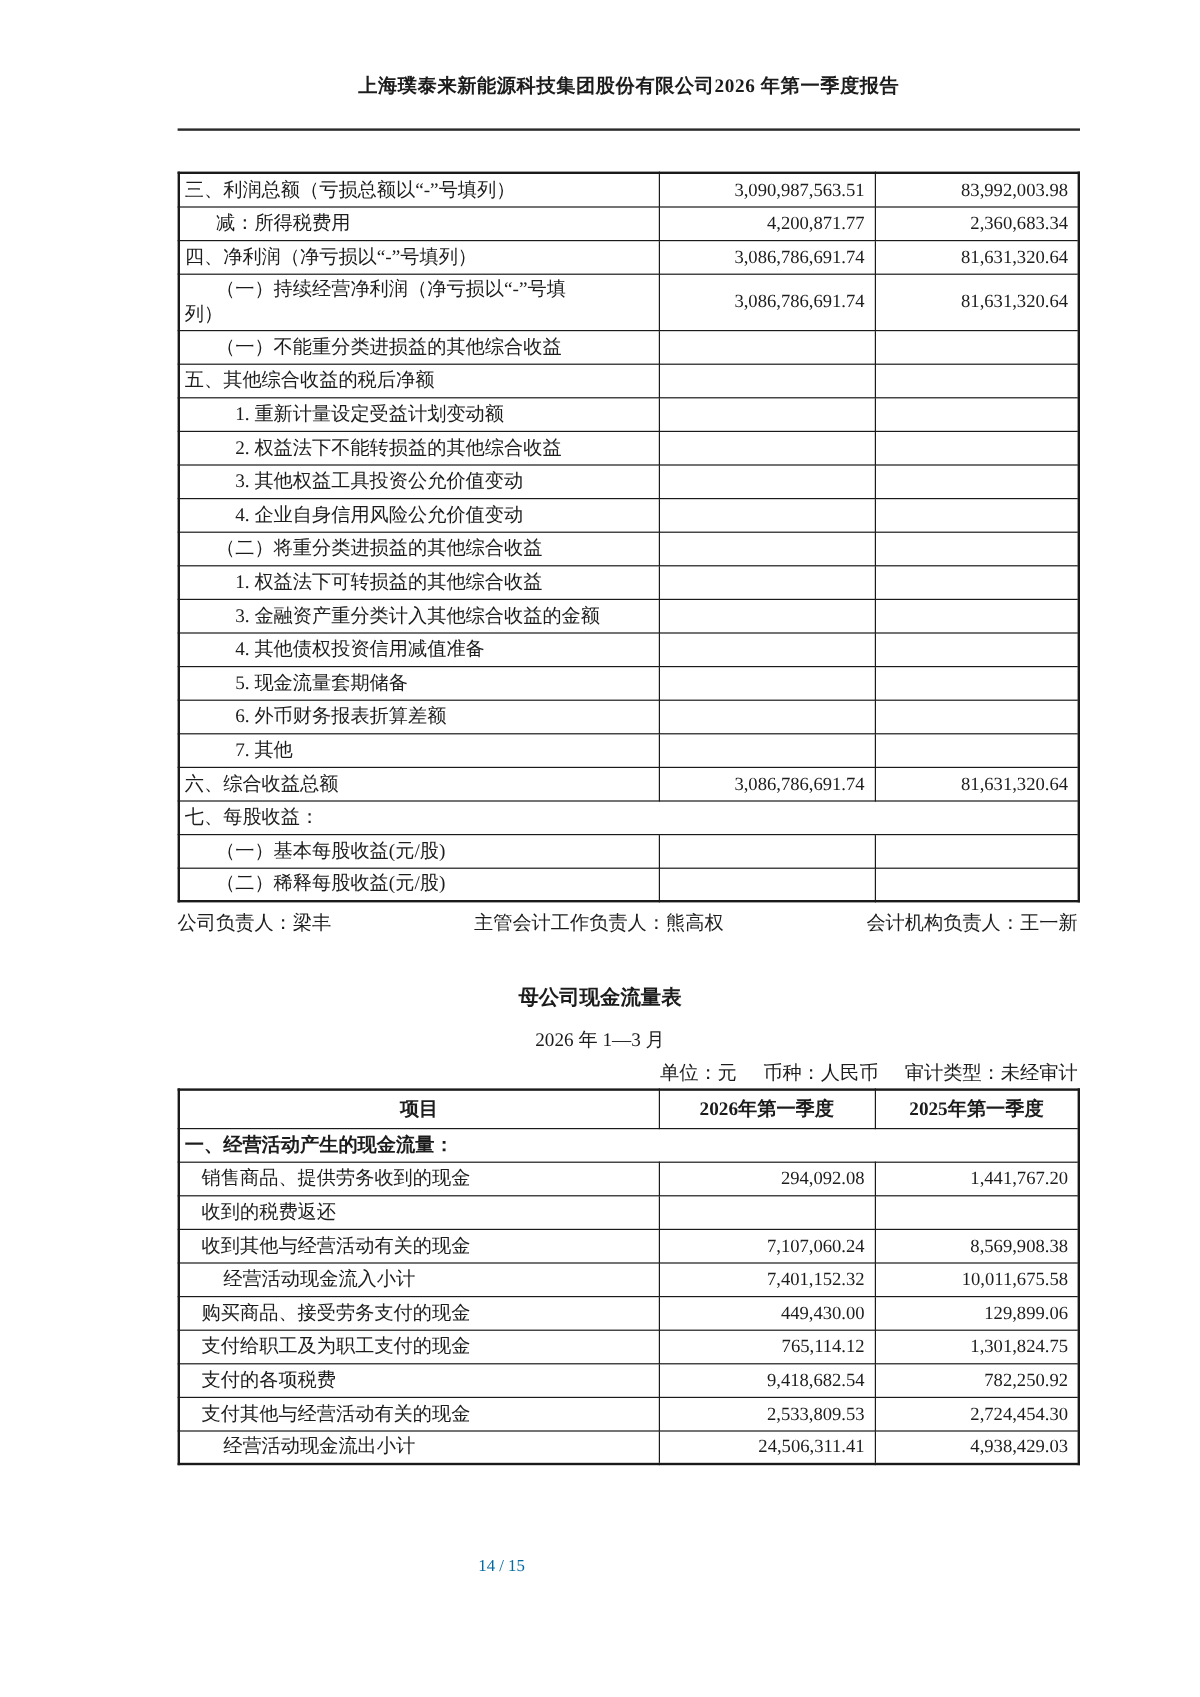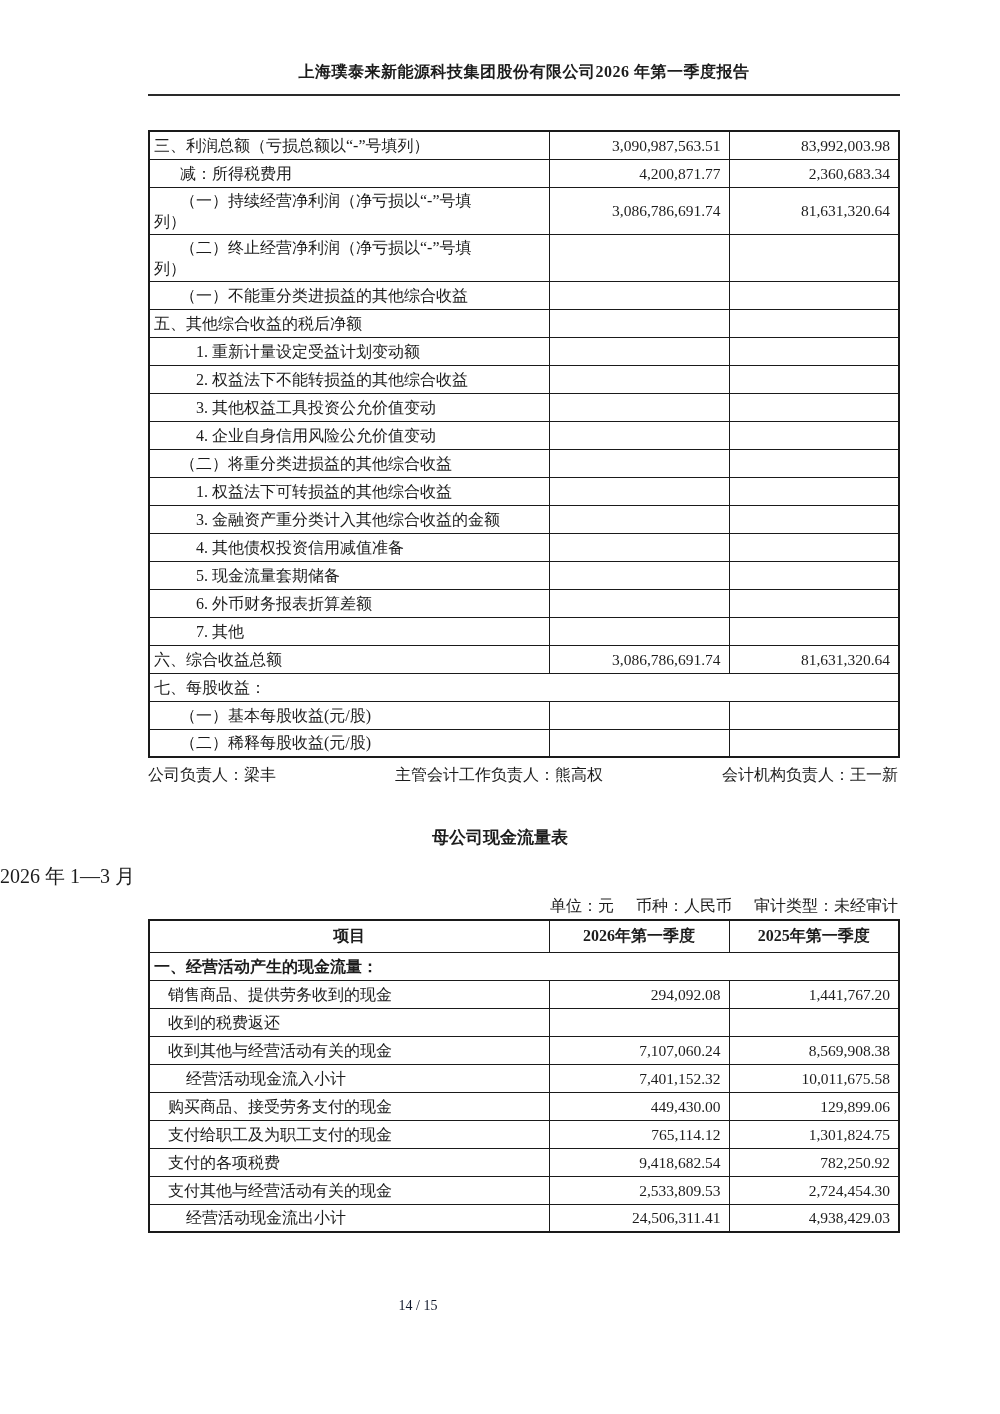--- a/index.html
+++ b/index.html
@@ -9,21 +9,21 @@
     font-family: "Liberation Serif", "DejaVu Serif", serif;
     color: #1c1c1c;
     position: relative;
   }
   .page { width: 1000px; height: 1414px; position: relative; }
 
   
   .doc-header { padding-top: 62px; margin: 0 100px 0 148px; width: 752px; }
   .doc-header-title {
     text-align: center; font-weight: bold; font-size: 16px;
-    letter-spacing: 0.5px; padding-bottom: 11px;
+    letter-spacing: 0.5px; padding-bottom: 24px;
   }
   .doc-header-rule { border: none; border-top: 2px solid #2a2a2a; height: 0; }
 
   
   table.fin-table {
     width: 750px; margin-left: 148px;
     border-collapse: collapse;
     border: 2px solid #1a1a1a;
     table-layout: fixed;
     font-size: 16px;
@@ -52,33 +52,33 @@
   
   .signatures {
     width: 750px; margin: 7px 0 0 148px;
     display: flex; justify-content: space-between;
     font-size: 16px;
     text-align: center;
   }
 
   
   .cf-title { text-align: center; font-weight: bold; font-size: 17px; margin-top: 40px; }
-  .cf-period { font-size: 20px; margin-top: 14px; }
+  .cf-period { text-align: center; font-size: 16px; margin-top: 14px; }
   .cf-prepared { margin: 12px 0 0 148px; font-size: 16px; width: 750px; }
   .cf-meta {
     width: 750px; margin: 6px 0 2px 148px;
     text-align: right; font-size: 16px;
   }
   .cf-meta span { margin-left: 18px; }
   .cf-meta span:first-child { margin-left: 16px; }
 
   
   .page-footer {
     position: absolute; left: 0; bottom: 100px; width: 836px;
-    text-align: center; font-size: 14px; color: #0f172a;
+    text-align: center; font-size: 14px; color: #0369a1;
   }
 </style>
 </head>
 <body>
 
 <div class="page">
 
   <header class="doc-header">
     <div class="doc-header-title">上海璞泰来新能源科技集团股份有限公司2026 年第一季度报告</div>
     <hr class="doc-header-rule">
@@ -95,30 +95,29 @@
           <td class="label ind0">三、利润总额（亏损总额以“-”号填列）</td>
           <td class="num">3,090,987,563.51</td>
           <td class="num">83,992,003.98</td>
         </tr>
         <tr>
           <td class="label ind1">减：所得税费用</td>
           <td class="num">4,200,871.77</td>
           <td class="num">2,360,683.34</td>
         </tr>
         <tr>
+          <td class="label ind0">四、净利润（净亏损以“-”号填列）</td>
+          <td class="num">3,086,786,691.74</td>
+          <td class="num">81,631,320.64</td>
+        </tr>
+        <tr>
           <td class="label ind1">（一）持续经营净利润（净亏损以“-”号填
 列）</td>
           <td class="num">3,086,786,691.74</td>
           <td class="num">81,631,320.64</td>
-        </tr>
-        <tr>
-          <td class="label ind1">（二）终止经营净利润（净亏损以“-”号填
-列）</td>
-          <td class="num"></td>
-          <td class="num"></td>
         </tr>
         <tr>
           <td class="label ind1">（一）不能重分类进损益的其他综合收益</td>
           <td class="num"></td>
           <td class="num"></td>
         </tr>
         <tr>
           <td class="label ind0">五、其他综合收益的税后净额</td>
           <td class="num"></td>
           <td class="num"></td>

